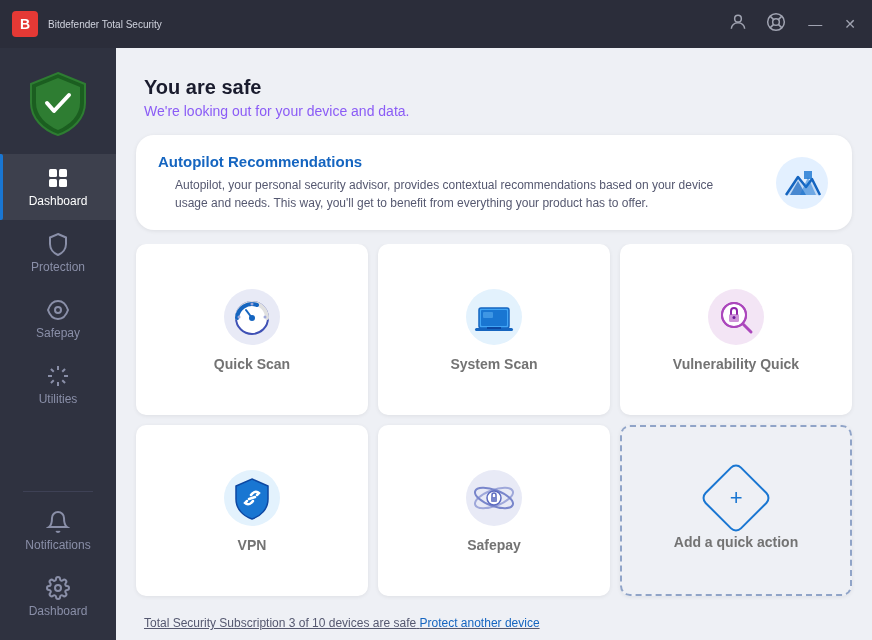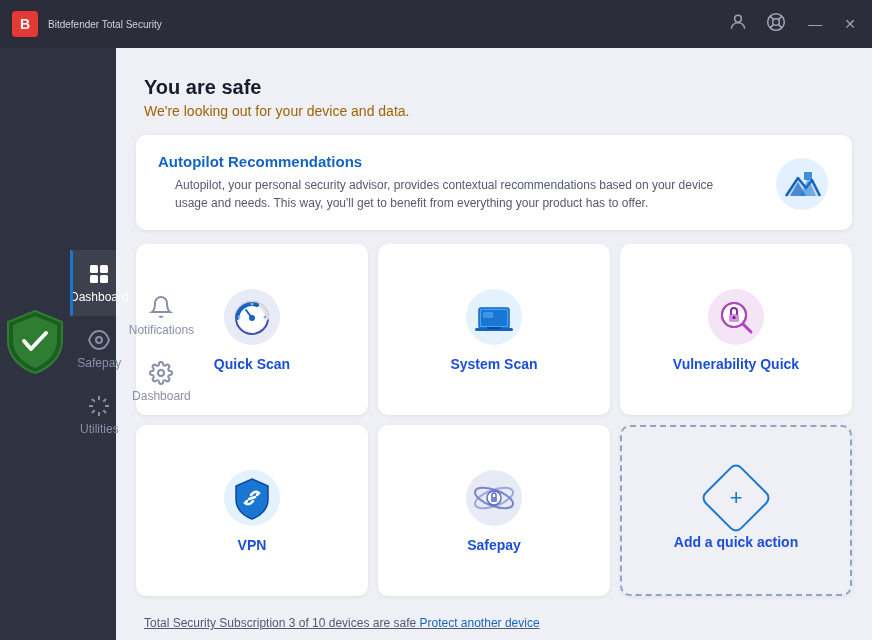--- a/index.html
+++ b/index.html
@@ -29,20 +29,21 @@
     .titlebar-btn { color: #a0a3b1; font-size: 14px; cursor: pointer; padding: 4px; }
 
     
     .app-body { display: flex; height: calc(640px - 48px); }
 
     
     .sidebar {
       width: 116px;
       background: #2f3240;
       display: flex;
+      flex-direction: column;
       align-items: center;
       padding: 20px 0 10px;
       gap: 0;
     }
     .sidebar-logo {
       width: 70px; height: 70px;
       margin-bottom: 16px;
       position: relative;
       display: flex; align-items: center; justify-content: center;
     }
@@ -86,30 +87,30 @@
       flex-direction: column;
       overflow: hidden;
     }
 
     
     .header-area {
       background: #eef0f5;
       padding: 28px 28px 16px 28px;
     }
     .header-title { font-size: 20px; font-weight: 700; color: #1a1c2e; margin-bottom: 4px; }
-    .header-subtitle { font-size: 14px; color: #a16207; }
+    .header-subtitle { font-size: 14px; color: #8b5cf6; }
 
     
     .autopilot-card {
       margin: 0 20px 14px 20px;
       background: white;
-      border-radius: 10px;
+      border-radius: 18px;
       padding: 18px 22px;
       display: flex;
-      align-items: flex-end;
+      align-items: center;
       justify-content: space-between;
       box-shadow: 0 1px 4px rgba(0,0,0,0.08);
     }
     .autopilot-text {}
     .autopilot-title { font-size: 15px; font-weight: 600; color: #1565c0; margin-bottom: 6px; }
     .autopilot-desc { font-size: 12px; color: #555870; line-height: 1.5; max-width: 540px; margin-left: 17px; }
     .autopilot-icon {
       width: 56px; height: 56px;
       flex-shrink: 0;
       display: flex; align-items: center; justify-content: center;
@@ -134,21 +135,21 @@
       display: flex;
       flex-direction: column;
       align-items: center;
       justify-content: center;
       gap: 10px;
       cursor: pointer;
       box-shadow: 0 1px 4px rgba(0,0,0,0.07);
       transition: box-shadow 0.15s;
       padding: 16px;
     }
-    .action-card-label { font-size: 14px; font-weight: 600; color: #1d4ed8; }
+    .action-card-label { font-size: 14px; font-weight: 600; color: #737373; }
     .action-icon { width: 58px; height: 58px; }
 
     .add-action-card {
       background: transparent;
       border: 2px dashed #90a4c8;
       border-radius: 10px;
     }
     .add-action-icon {
       width: 52px; height: 52px;
       border: 2px solid #1976d2;
@@ -224,20 +225,26 @@
       <div class="sidebar-item active">
         <svg viewBox="0 0 24 24" fill="currentColor">
           <rect x="3" y="3" width="8" height="8" rx="1.5"></rect>
             <rect x="13" y="3" width="8" height="8" rx="1.5"></rect>
             <rect x="3" y="13" width="8" height="8" rx="1.5"></rect>
             <rect x="13" y="13" width="8" height="8" rx="1.5"></rect>
         </svg>
         <span>Dashboard</span>
       </div>
 
+      <div class="sidebar-item">
+        <svg viewBox="0 0 24 24" fill="none" stroke="currentColor" stroke-width="2">
+          <path d="M12 2 L20 5.5 L20 12 C20 17 16.5 21.3 12 23 C7.5 21.3 4 17 4 12 L4 5.5 Z"></path>
+        </svg>
+        <span>Protection</span>
+      </div>
 
       <div class="sidebar-item">
         <svg viewBox="0 0 24 24" fill="none" stroke="currentColor" stroke-width="2">
           <circle cx="12" cy="12" r="3"></circle>
             <path d="M2 12 C4 6 8 3 12 3 C16 3 20 6 22 12 C20 18 16 21 12 21 C8 21 4 18 2 12Z"></path>
         </svg>
         <span>Safepay</span>
       </div>
 
       <div class="sidebar-item">

